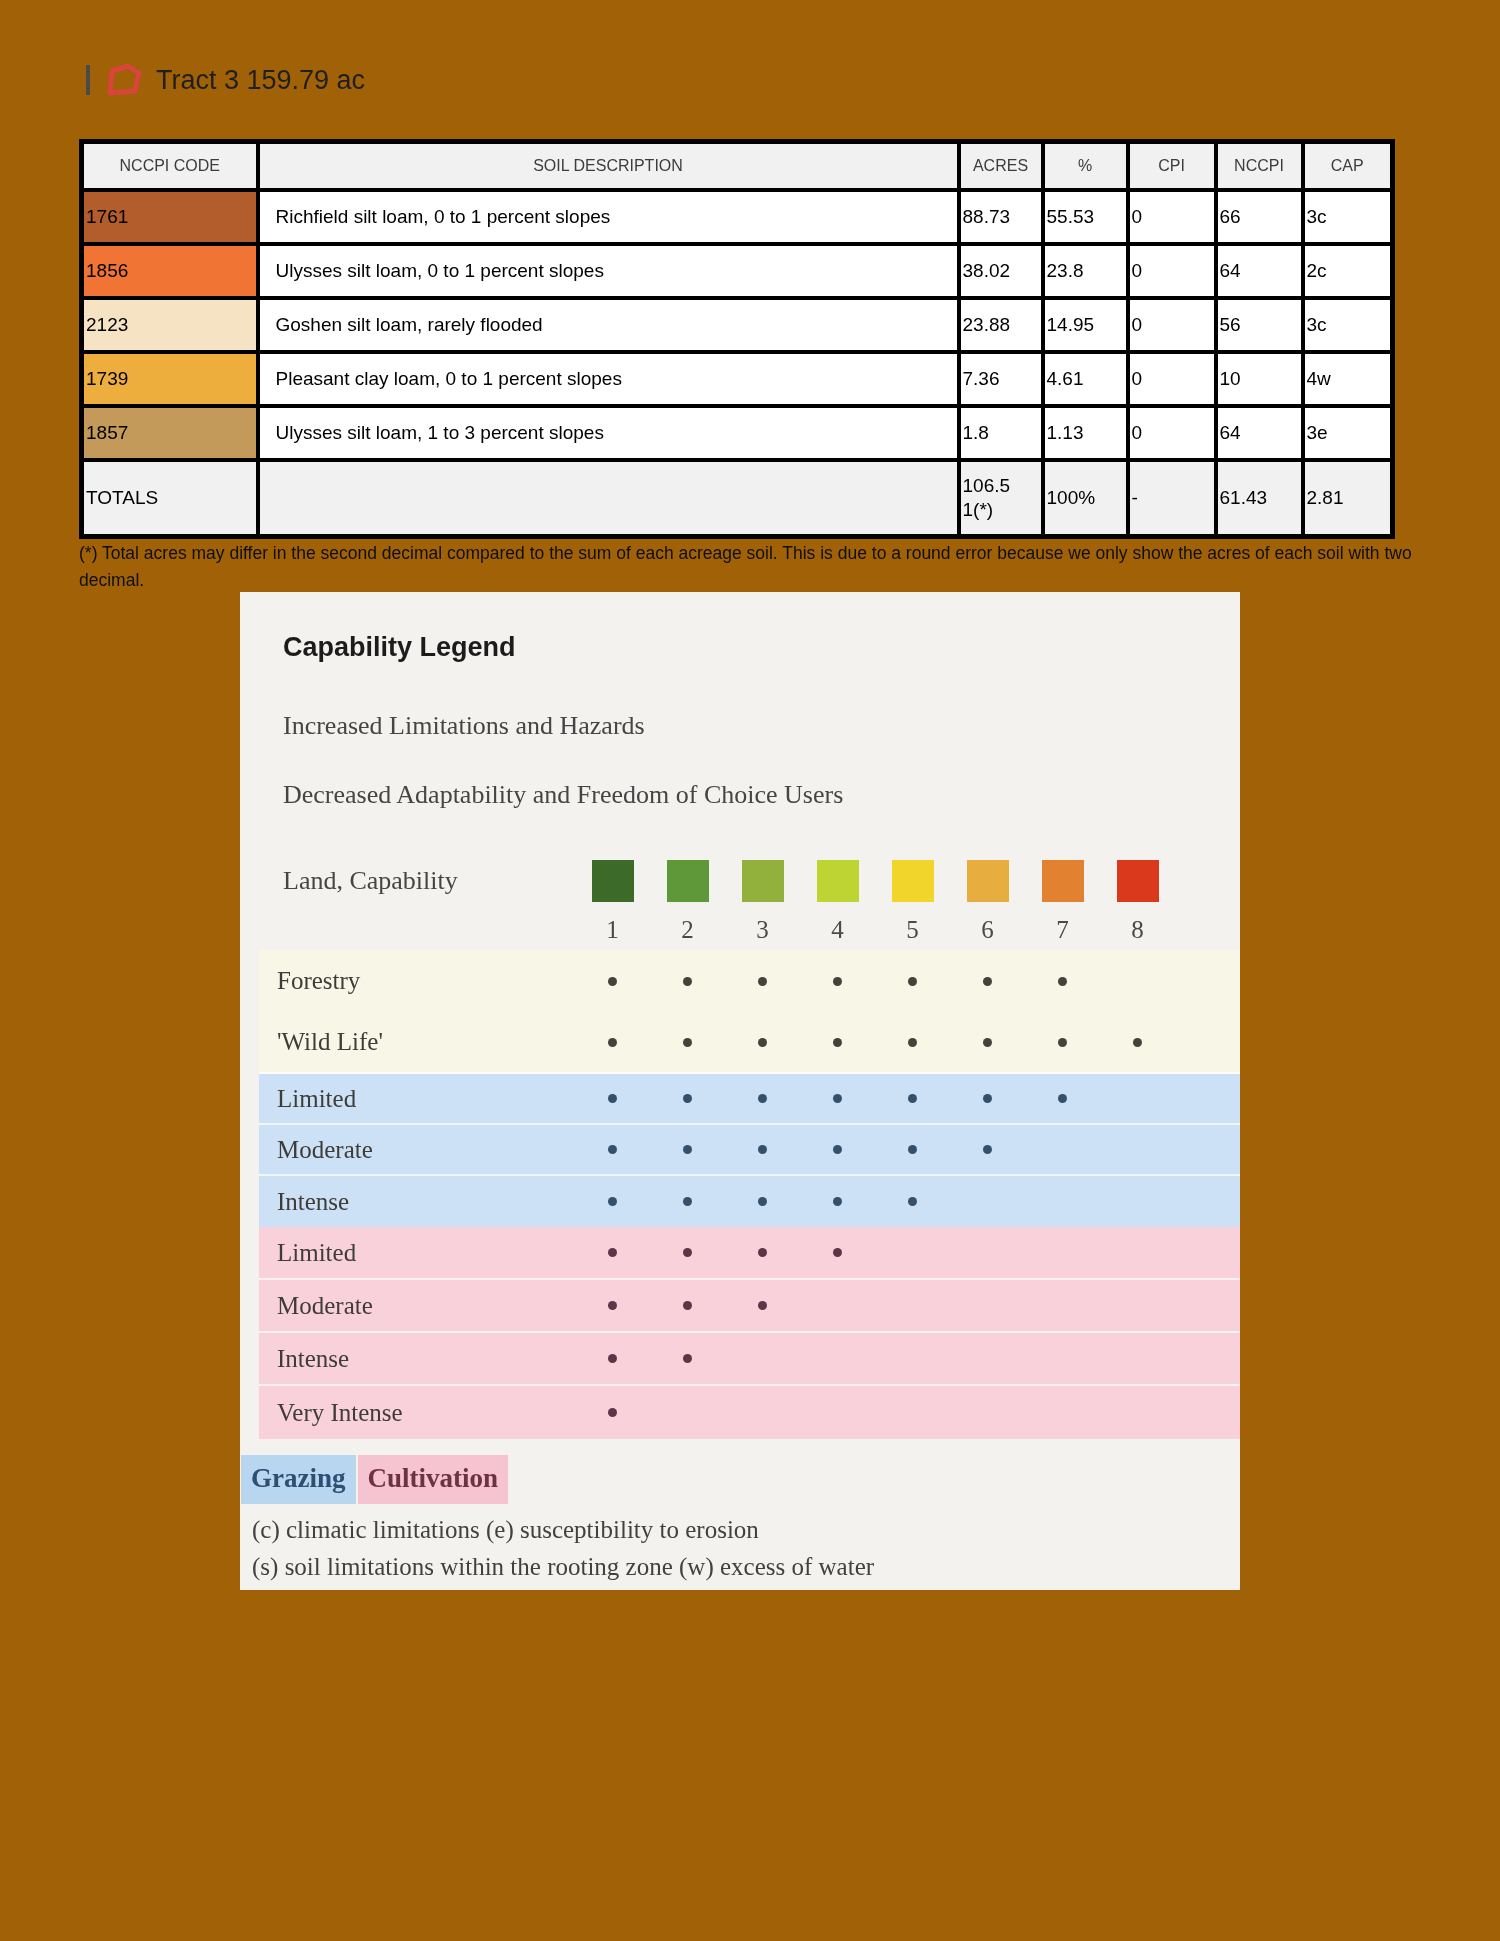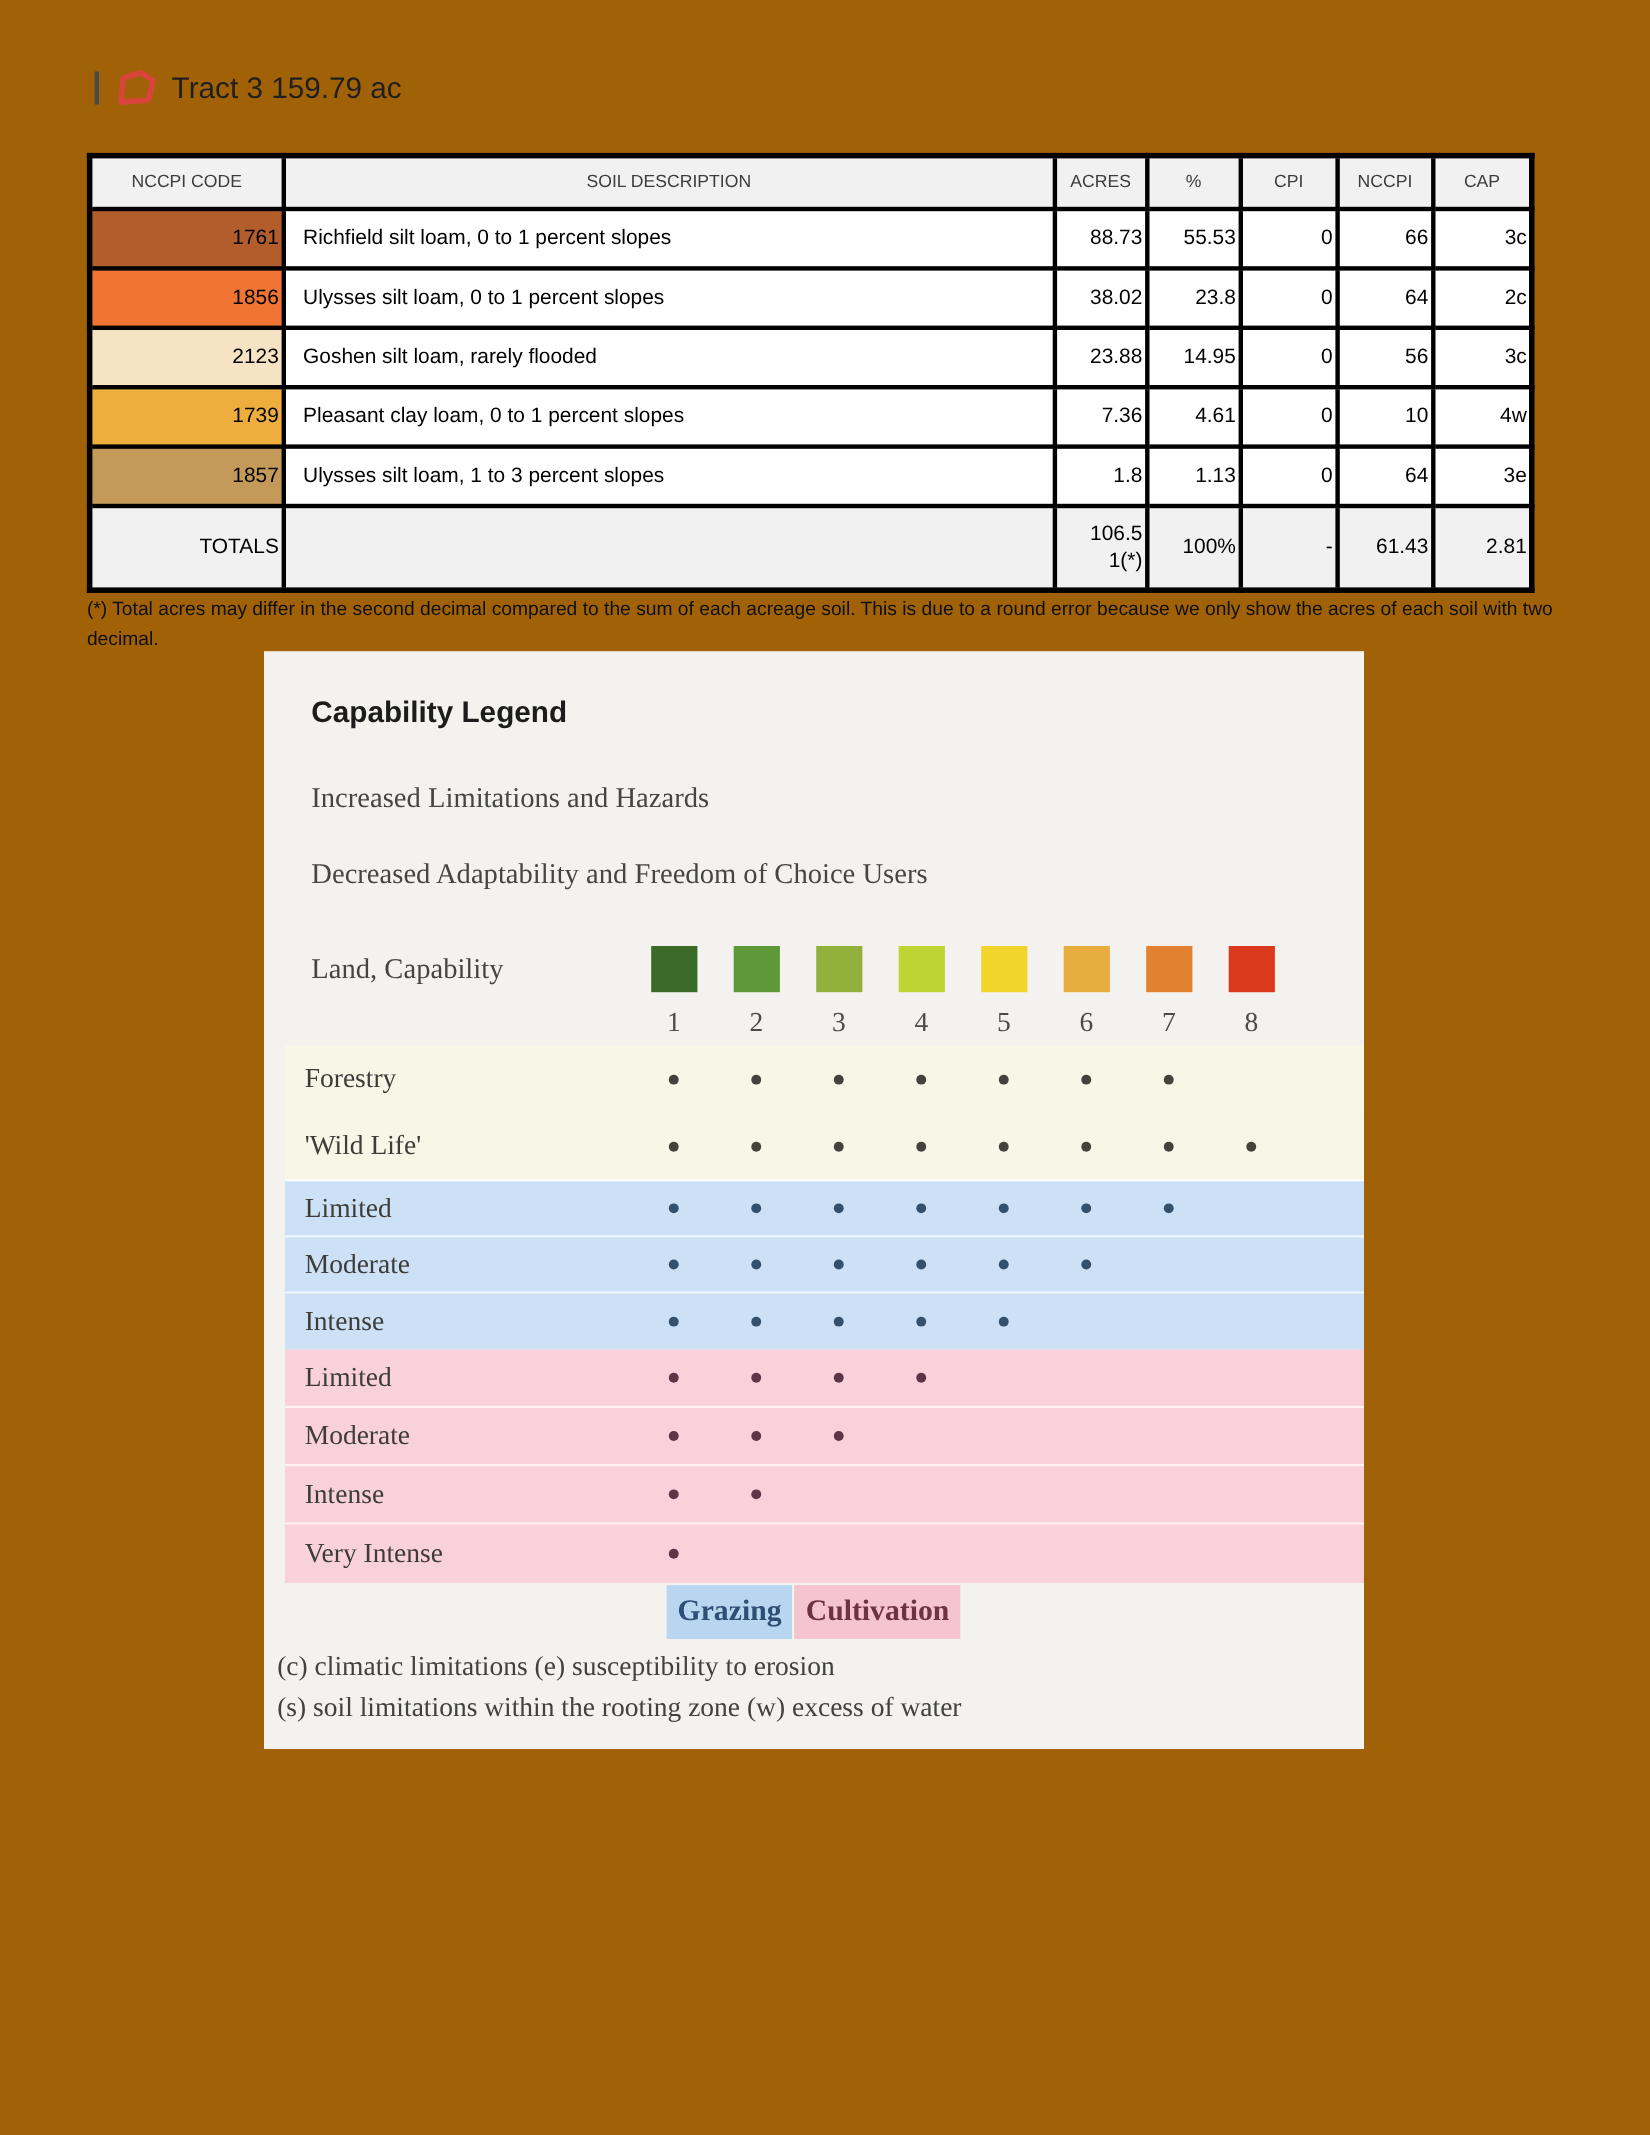--- a/index.html
+++ b/index.html
@@ -10,21 +10,21 @@
   .doc-header { position:absolute; left:86px; top:62px; display:flex; align-items:center; gap:13px; }
   .vbar { width:4px; height:30px; background:#4a4a4a; }
   .tract-title { font-size:27px; color:#1f1f1f; }
 
   
   .soil-table { position:absolute; left:79px; top:139px; width:1311px;
                 border-collapse:collapse; table-layout:fixed; border:5px solid #000; }
   .soil-table th { border:4px solid #000; background:#f1f1f1; font-size:16px; font-weight:normal;
                    color:#3c3c3c; height:44px; text-align:center; padding:0 2px; }
   .soil-table td { border:4px solid #000; font-size:19px; color:#000; height:50px;
-                   text-align:right; padding:0 2px; background:#fff; }
+                   text-align:left; padding:0 2px; background:#fff; }
   .soil-table td.desc { text-align:left; padding-left:16px; }
   .soil-table tr.totals td { background:#f1f1f1; height:72px; }
   .wrapnum { display:inline-block; width:54px; word-break:break-all; line-height:1.25; }
 
   
   .footnote { position:absolute; left:79px; top:540px; width:1352px; font-size:17.5px;
               color:#0f0f0f; line-height:1.55; }
 
   
   .legend-panel { position:absolute; left:240px; top:592px; width:1000px; height:998px;
@@ -41,21 +41,21 @@
   .numbers-row { display:flex; margin:14px 0 0 335px; }
   .class-num { font-family:"Liberation Serif", serif; font-size:25px; color:#4a4a4a; }
 
   .legend-rows { margin:6px 0 0 19px; width:981px; }
   .legend-row { display:flex; align-items:stretch; box-sizing:border-box; }
   .legend-row.sep { border-bottom:2px solid rgba(255,255,255,0.7); }
   .rlabel { width:316px; padding-left:18px; box-sizing:border-box; display:flex; align-items:center;
             font-family:"Liberation Serif", serif; font-size:25px; color:#3d3c38; }
   .dot { width:9px; height:9px; border-radius:50%; }
 
-  .cats { margin:2px 0 0 1px;text-align:center; }
+  .cats { margin:16px 0 0 1px; }
   .chip { display:inline-block; font-family:"Liberation Serif", serif; font-weight:bold;
           font-size:27px; padding:8px 10px 10px 10px; margin-right:2px; }
   .note { margin:10px 0 0 12px; font-family:"Liberation Serif", serif; font-size:25px;
           color:#414141; line-height:1.3; }
   .note + .note { margin-top:4px; }
 </style>
 </head>
 <body>
 
 <div class="page">

